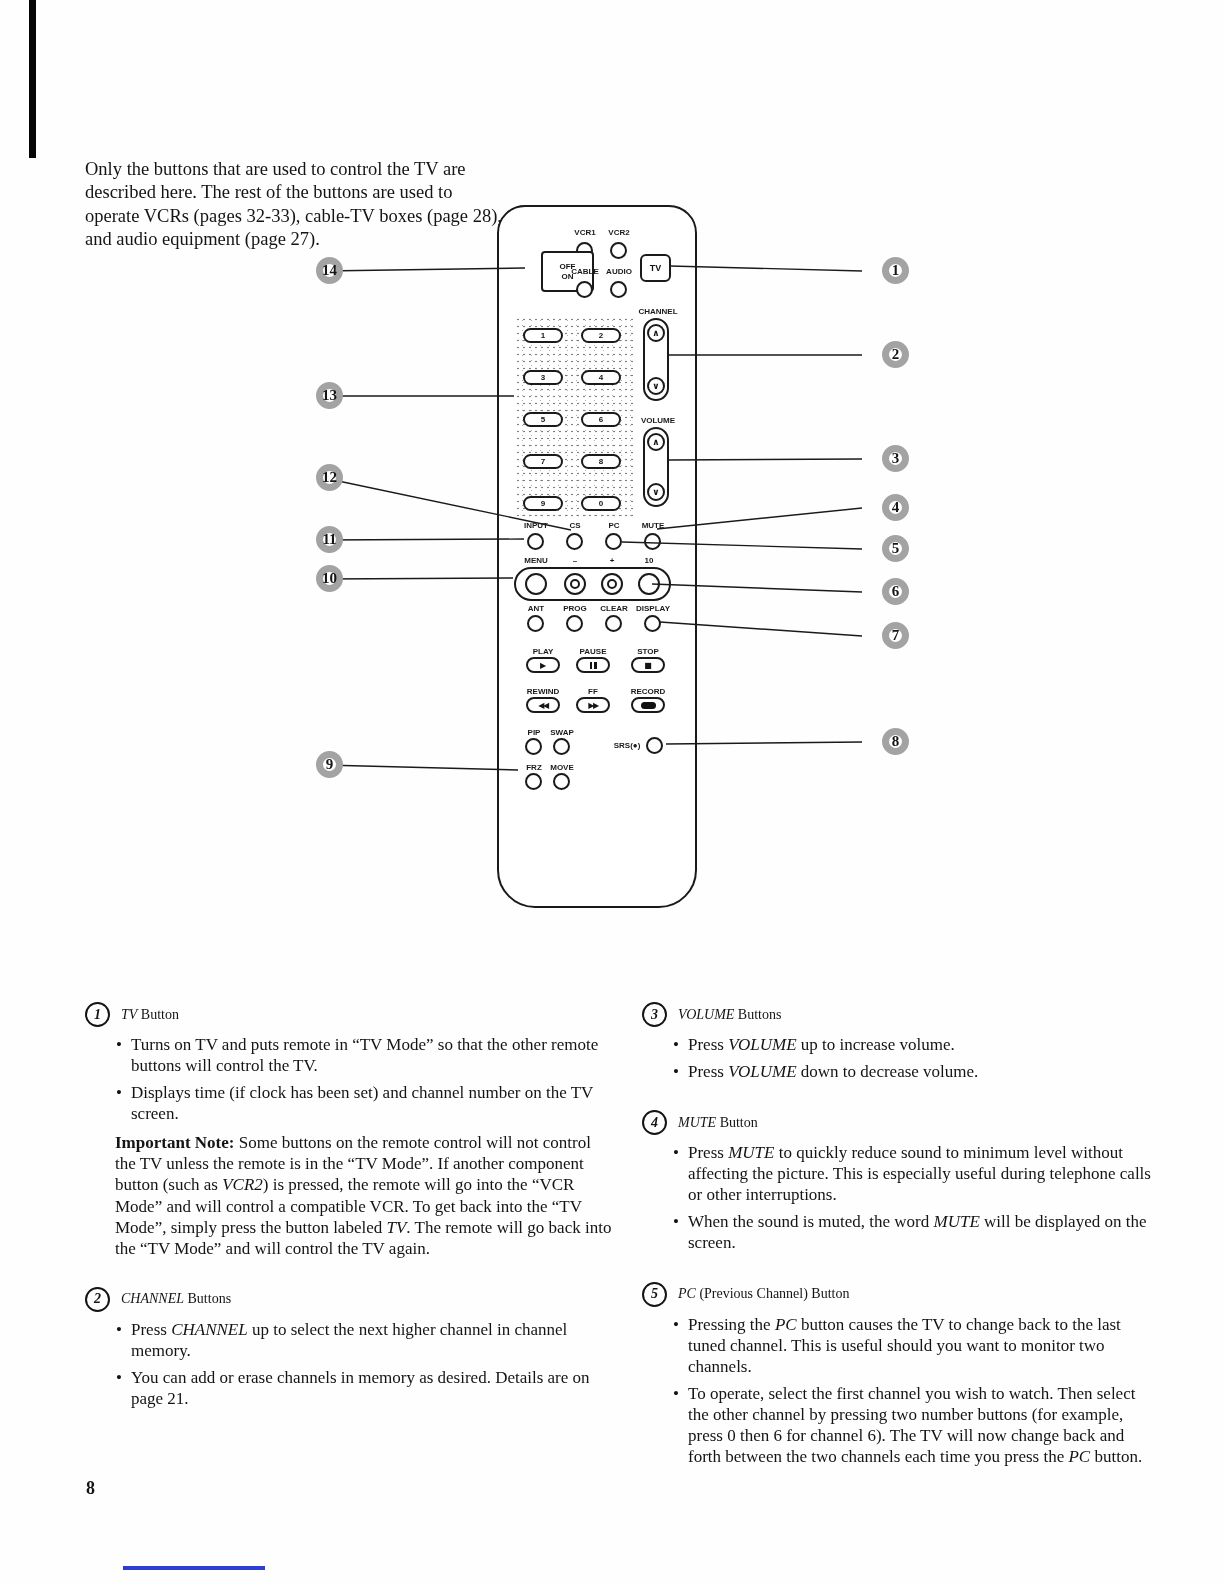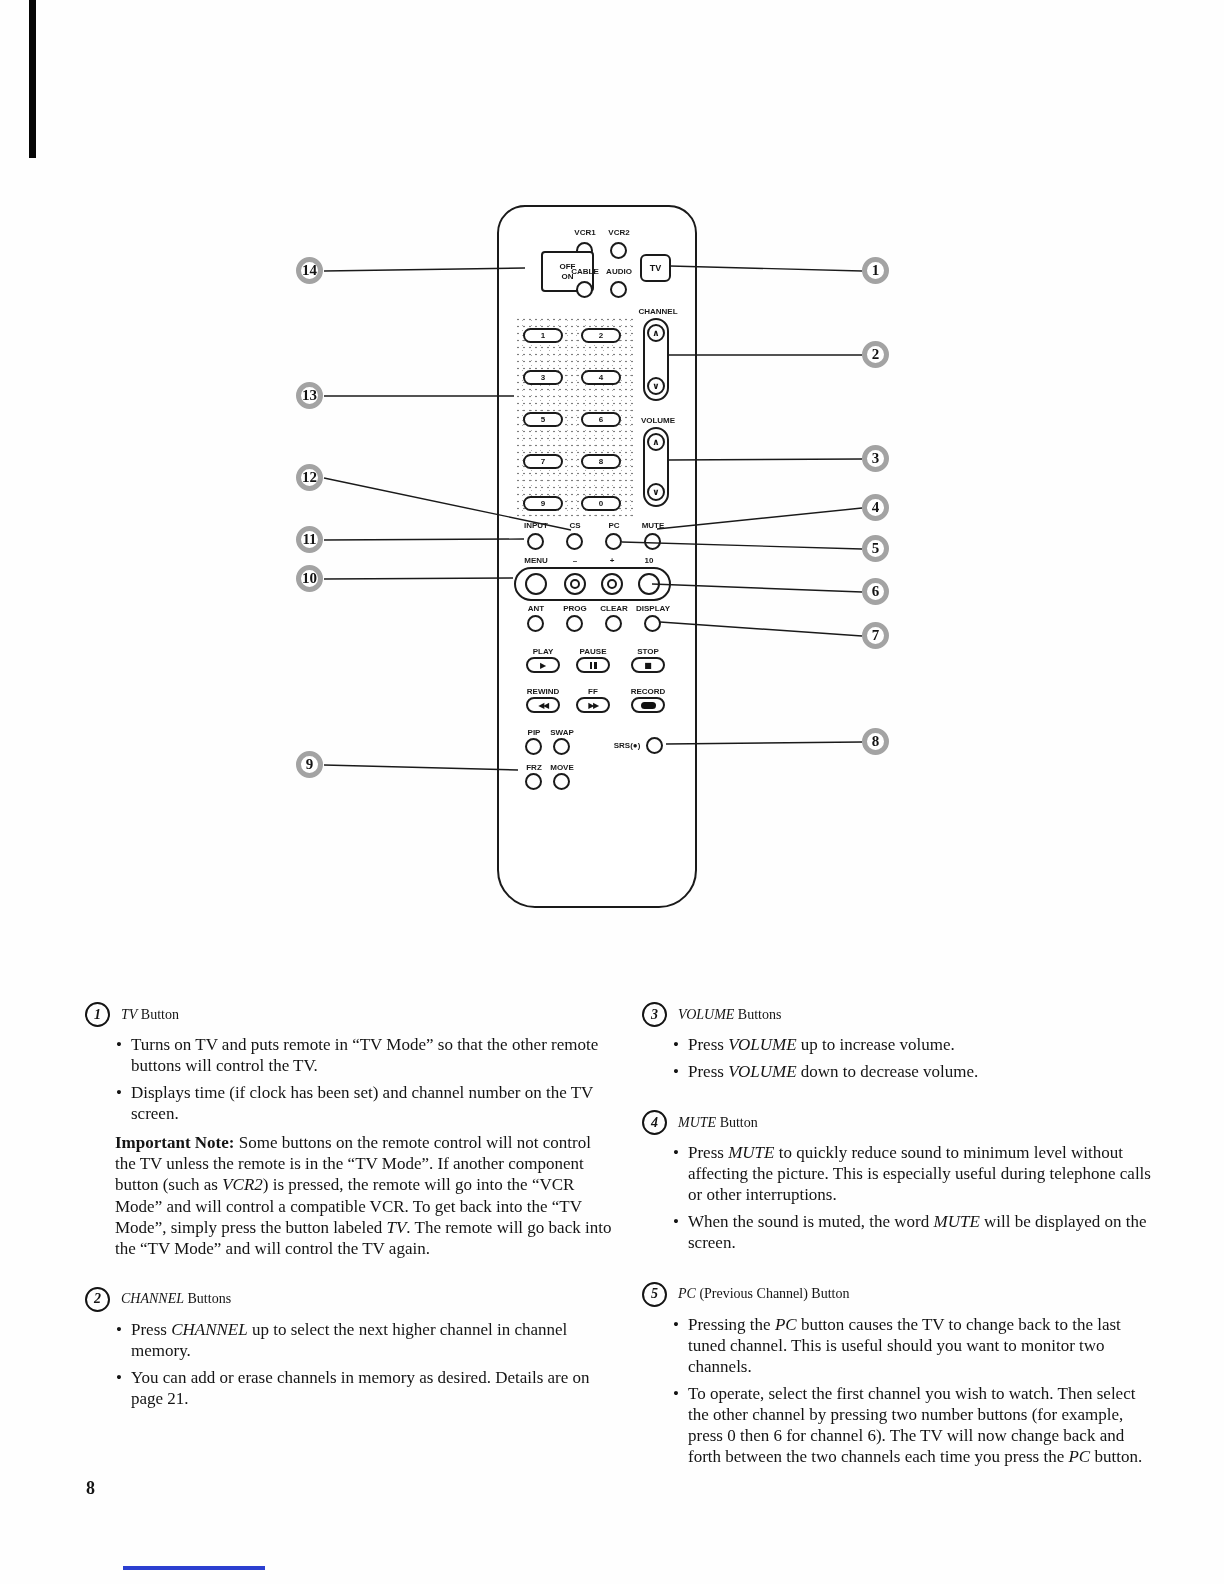--- a/index.html
+++ b/index.html
@@ -49,23 +49,23 @@
              background:#fff; display:flex; align-items:center; justify-content:center;
              font-family:"DejaVu Sans",sans-serif; font-size:8px; font-weight:bold; }
   .tight { letter-spacing:-1.5px; }
   .pause-icon { display:flex; gap:2px; }
   .pause-icon b { display:block; width:2.5px; height:7px; background:#111; }
   .record-icon { display:block; width:15px; height:7px; background:#111; border-radius:4px; }
 
   
   .lines-svg { position:absolute; left:0; top:0; pointer-events:none; }
   .lines-svg line { stroke:#1a1a1a; stroke-width:1.4; }
-  .callout { position:absolute; width:27px; height:27px; border:5px solid #a3a3a3; border-radius:50%;
+  .callout { position:absolute; width:27px; height:27px; border:7px solid #a3a3a3; border-radius:50%;
              background:#fff; display:flex; align-items:center; justify-content:center;
-             font-size:15px; font-weight:bold; }
+             font-size:15px; font-weight:bold;margin-left:20px; }
 
   
   .col { position:absolute; }
   .section { margin-top:28px; }
   .section:first-child { margin-top:0; }
   .sec-head { display:flex; align-items:center; margin-bottom:7px; }
   .cnum { flex:none; display:inline-flex; width:25px; height:25px; border:2px solid #141414;
           border-radius:50%; align-items:center; justify-content:center; font-size:14px;
           font-weight:bold; font-style:italic; margin-right:11px; }
   .sec-title { font-size:14px; font-weight:normal; }
@@ -78,20 +78,21 @@
   .page-num { position:absolute; left:86px; top:1478px; font-size:18px; font-weight:bold; }
 </style>
 </head>
 <body>
 
 <div class="page">
 
   <div class="edge-strip"></div>
 
 
+  <p class="intro">Only the buttons that are used to control the TV are described here.  The rest of the buttons are used to operate VCRs (pages 32-33), cable-TV boxes (page 28), and audio equipment (page 27).</p>
 
   <div class="remote">
 
     <span class="lbl" style="left:68px;top:22px;width:36px">VCR1</span>
     <span class="lbl" style="left:102px;top:22px;width:36px">VCR2</span>
     <div class="cbtn c17" style="left:77px;top:35px"></div>
     <div class="cbtn c17" style="left:111px;top:35px"></div>
 
     <div class="rect-btn" style="left:42px;top:44px;width:53px;height:41px;border-radius:4px">
       <span>OFF</span>

